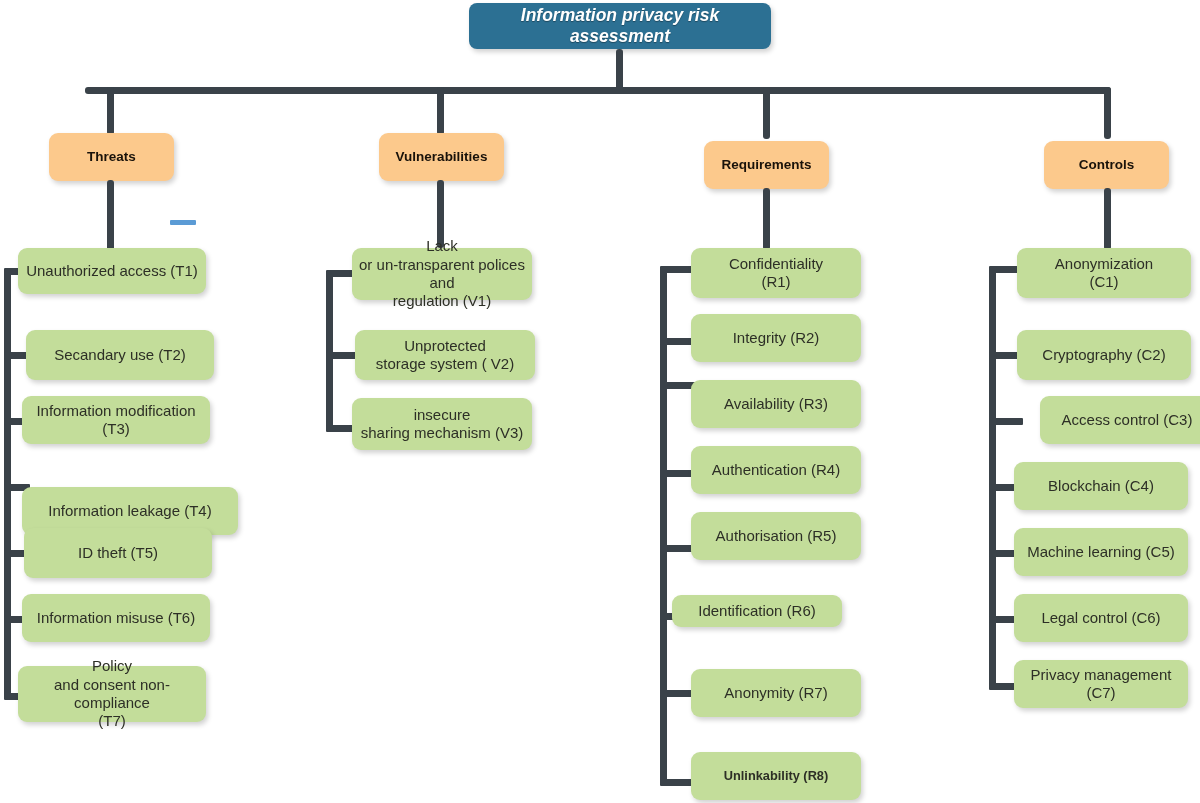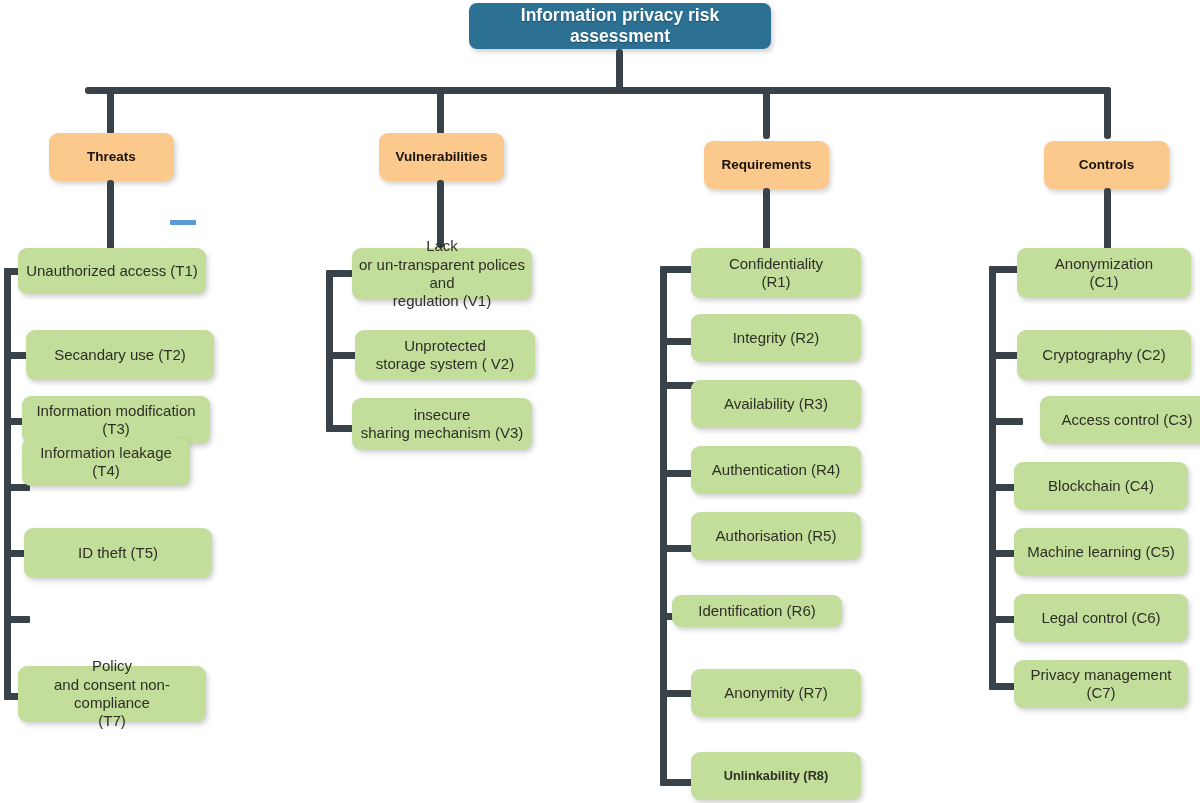--- a/index.html
+++ b/index.html
@@ -52,21 +52,21 @@
   .node.leaf.bold{font-weight:bold;font-size:12.8px;}
 
   
   .marker{position:absolute;background:#5b9bd5;border-radius:1px;}
 </style>
 </head>
 <body>
 
 <div id="canvas">
 
-  <div class="node root" style="left:469px;top:3px;width:302px;height:46px;">Information privacy risk assessment</div>
+  <div class="node root" style="left:469px;top:3px;width:302px;height:46px;font-style:italic;">Information privacy risk assessment</div>
 
   <div class="conn v conn-round" style="left:616px;top:49px;height:42px;"></div>
 
   <div class="conn h conn-round" style="left:85px;top:87px;width:1026px;"></div>
 
   <div class="conn v conn-round" style="left:107px;top:87px;height:48px;"></div>
   <div class="conn v conn-round" style="left:437px;top:87px;height:48px;"></div>
   <div class="conn v conn-round" style="left:763px;top:87px;height:52px;"></div>
   <div class="conn v conn-round" style="left:1104px;top:87px;height:52px;"></div>
 
@@ -87,22 +87,23 @@
   <div class="conn h" style="left:4px;top:352px;width:40px;"></div>
   <div class="conn h" style="left:4px;top:418px;width:26px;"></div>
   <div class="conn h" style="left:4px;top:484px;width:26px;"></div>
   <div class="conn h" style="left:4px;top:550px;width:28px;"></div>
   <div class="conn h" style="left:4px;top:616px;width:26px;"></div>
   <div class="conn h" style="left:4px;top:693px;width:22px;"></div>
 
   <div class="node leaf" style="left:18px;top:248px;width:188px;height:46px;">Unauthorized access (T1)</div>
   <div class="node leaf" style="left:26px;top:330px;width:188px;height:50px;">Secandary use (T2)</div>
   <div class="node leaf" style="left:22px;top:396px;width:188px;height:48px;">Information modification (T3)</div>
-  <div class="node leaf" style="left:22px;top:438px;width:168px;height:48px;">Information leakage (T4)</div>
+  <div class="node leaf" style="left:22px;top:487px;width:216px;height:48px;">Information leakage (T4)</div>
   <div class="node leaf" style="left:24px;top:528px;width:188px;height:50px;">ID theft (T5)</div>
+  <div class="node leaf" style="left:22px;top:594px;width:188px;height:48px;">Information misuse (T6)</div>
   <div class="node leaf" style="left:18px;top:666px;width:188px;height:56px;">Policy
 and consent non-compliance
 (T7)</div>
 
   <div class="conn v" style="left:326px;top:270px;height:162px;border-top-left-radius:6px;border-bottom-left-radius:6px;"></div>
   <div class="conn h" style="left:326px;top:270px;width:36px;"></div>
   <div class="conn h" style="left:326px;top:352px;width:36px;"></div>
   <div class="conn h" style="left:326px;top:425px;width:36px;"></div>
 
   <div class="node leaf" style="left:352px;top:248px;width:180px;height:52px;">Lack

